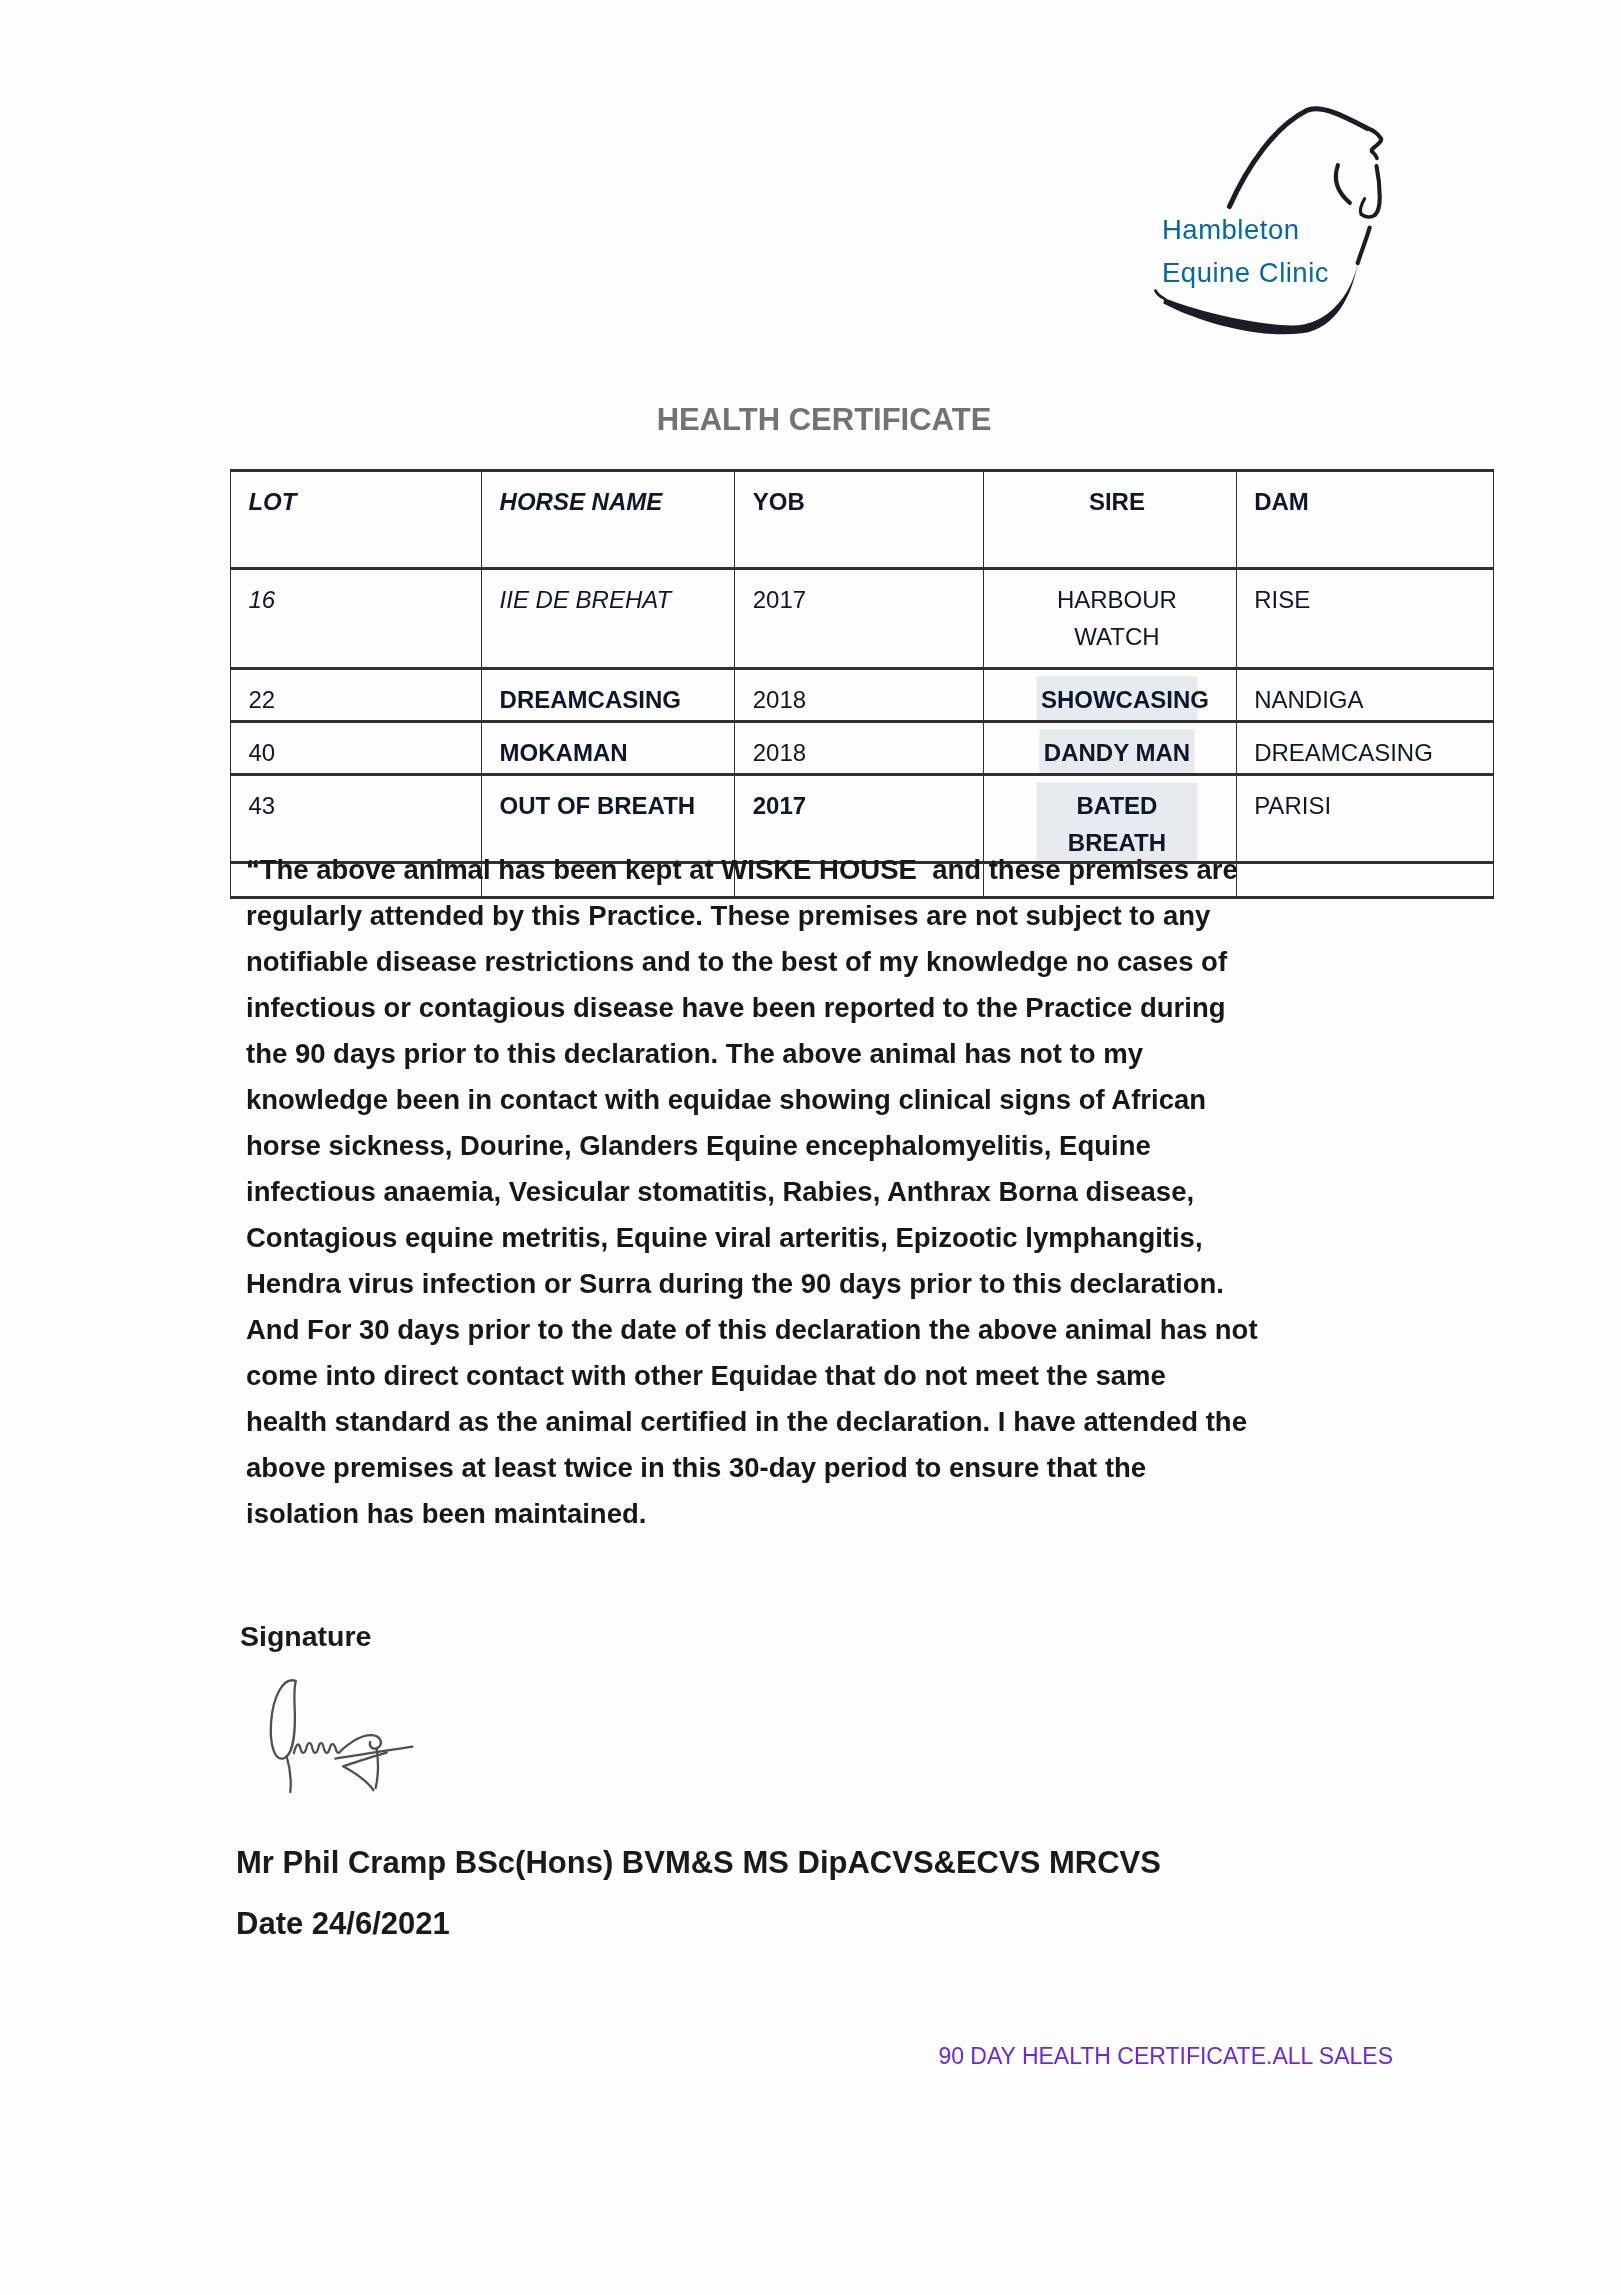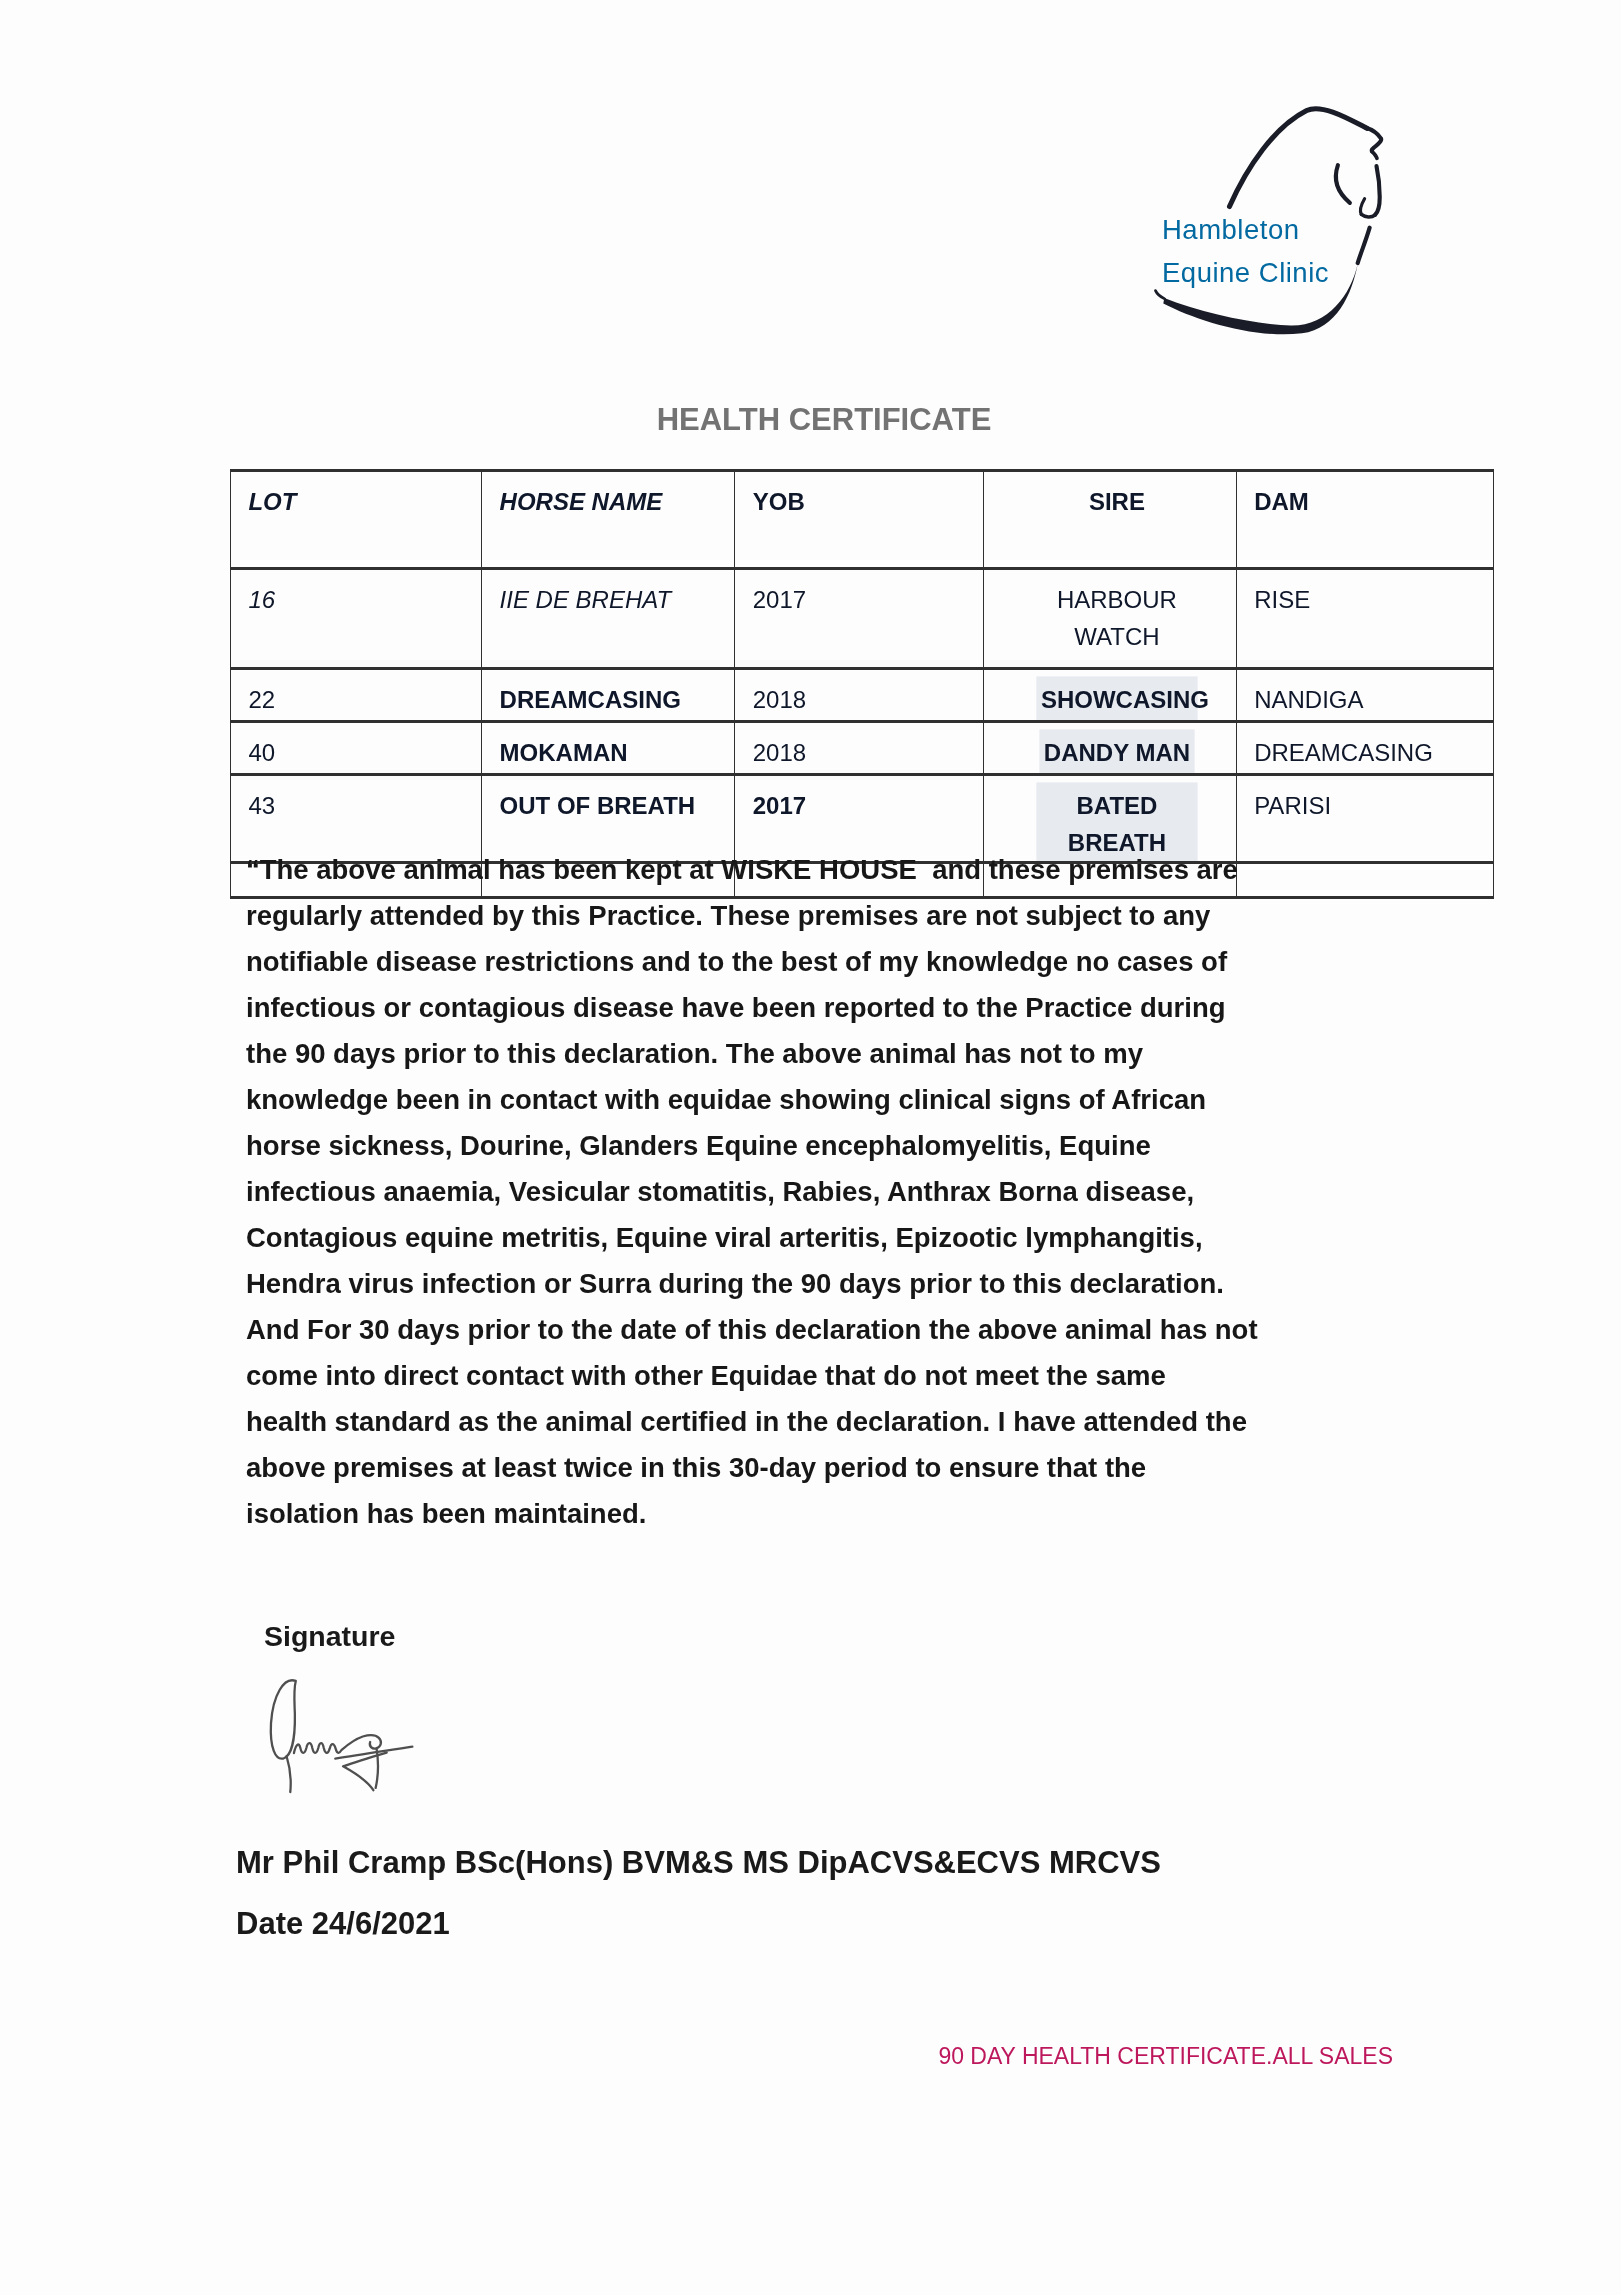--- a/index.html
+++ b/index.html
@@ -52,29 +52,29 @@
   .it{font-style:italic;}
   .b{font-weight:bold;}
   .sire-wrap{display:inline-block;max-width:152px;}
   .hl{background:#e7eaee;box-shadow:0 0 0 4.6px #e7eaee;}
 
   
   #declaration{left:246px;top:847px;font-size:27.5px;font-weight:bold;color:#171717;}
   .decl-line{height:46px;line-height:46px;white-space:pre;}
 
   
-  #sig-label{left:264px;top:1620px;font-size:28.5px;font-weight:bold;}
+  #sig-label{left:240px;top:1620px;font-size:28.5px;font-weight:bold;}
   #sig-art{left:248px;top:1658px;width:225px;height:179px;}
   #vet-name{left:236px;top:1845px;font-size:31px;font-weight:bold;white-space:pre;}
   #date-line{left:236px;top:1906px;font-size:31px;font-weight:bold;white-space:pre;}
 
   
   #footer{
     left:475px;top:2043px;width:918px;text-align:right;
-    font-size:23px;font-weight:400;color:#be185d;white-space:pre;
+    font-size:23px;font-weight:400;color:#6d28d9;white-space:pre;
   }
 </style>
 </head>
 <body>
 
 <svg id="logo-art" class="abs" viewBox="0 0 740 570" fill="none">
 
   <path d="M 247,284 C 285,198 345,110 415,75 C 448,59 508,94 547,114" stroke="#1a1d28" stroke-width="11" stroke-linecap="round"></path>
 
   <path d="M 543,112 C 559,117 571,127 577,136 C 579,142 568,150 560,157 C 557,159 556,161 557,164" stroke="#1a1d28" stroke-width="9" stroke-linecap="round"></path>

